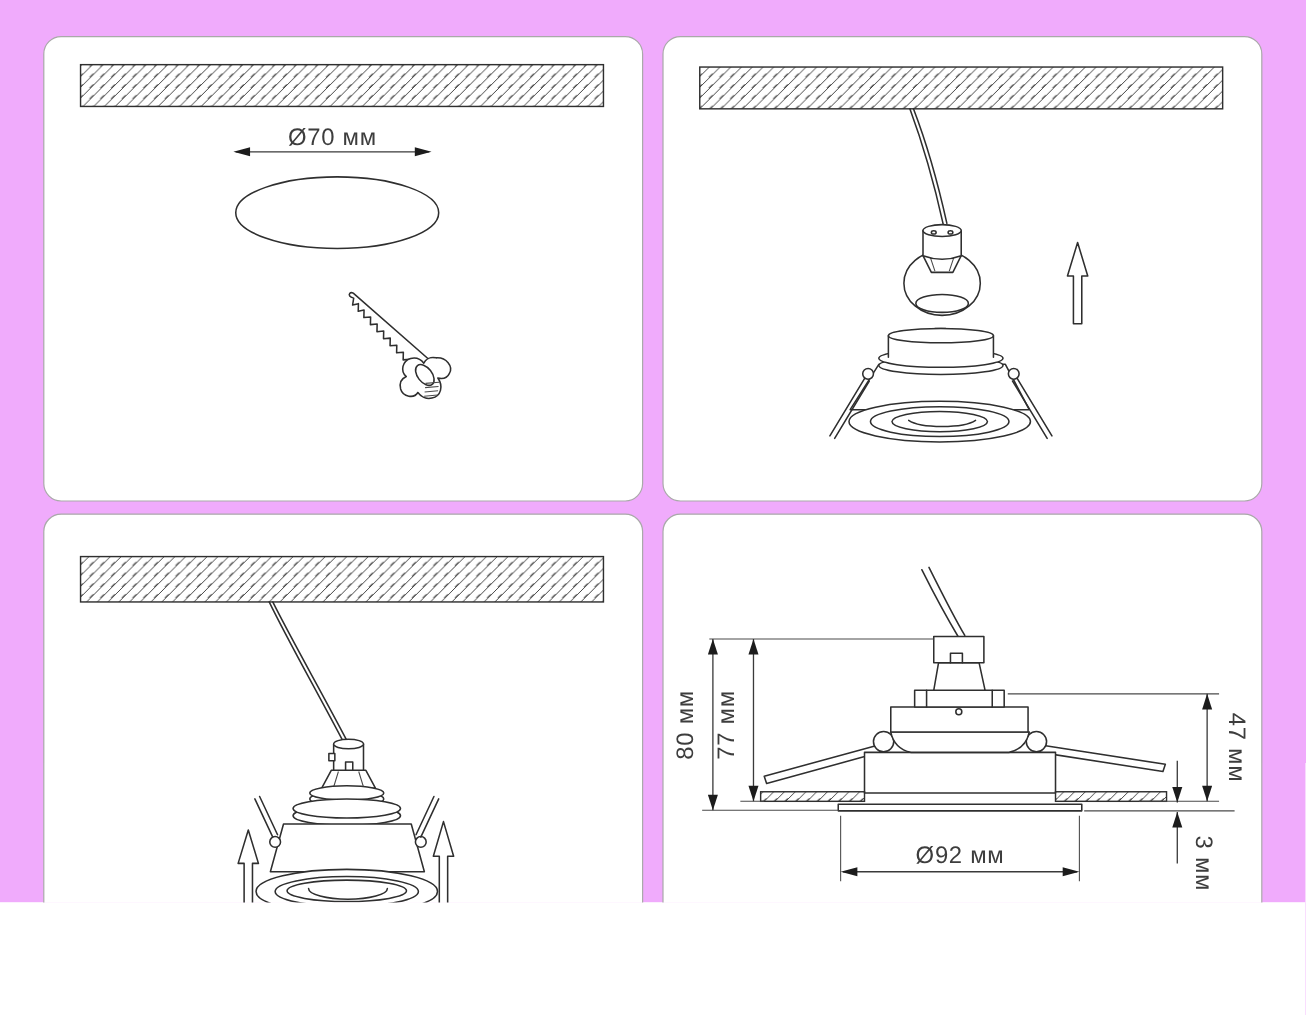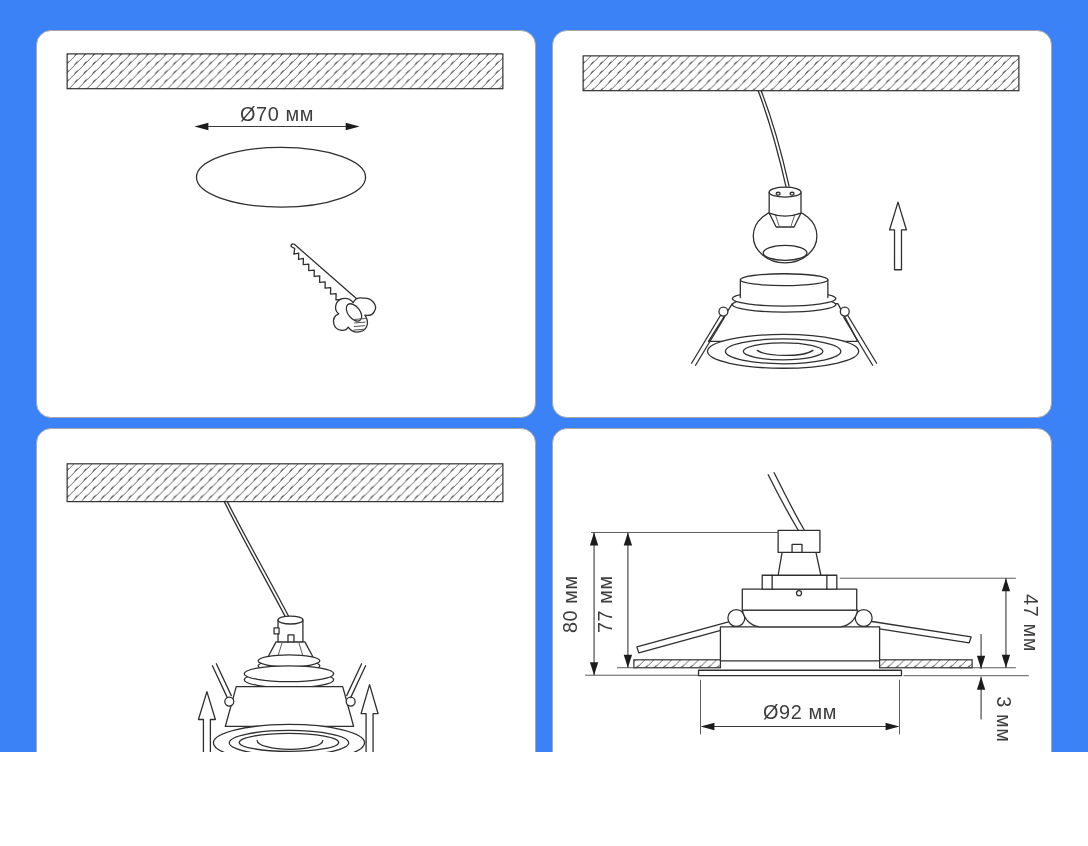--- a/index.html
+++ b/index.html
@@ -1,16 +1,16 @@
 <!DOCTYPE html>
 <html><head>
 <meta charset="utf-8">
 <style>
   html,body{margin:0;padding:0;background:#ffffff;}
-  .sheet{position:relative;width:1088px;height:752px;background:#3b82f6;font-family:"Liberation Sans",sans-serif;}
+  .sheet{position:relative;width:1088px;height:752px;background:#f0abfc;font-family:"Liberation Sans",sans-serif;}
   .panel{position:absolute;width:500px;height:388px;border:1.4px solid #a9a9a9;border-radius:15px;box-sizing:border-box;background:#fff;overflow:hidden;}
   .panel svg{display:block;width:100%;height:100%;}
   #p1{left:36px;top:30px;} #p2{left:552px;top:30px;} #p3{left:36px;top:428px;} #p4{left:552px;top:428px;}
   .ln{fill:none;stroke:#2f2f2f;stroke-width:1.3;stroke-linejoin:round;stroke-linecap:round;}
   .lnw{fill:#ffffff;stroke:#2f2f2f;stroke-width:1.3;stroke-linejoin:round;stroke-linecap:round;}
   .band{stroke:#2f2f2f;stroke-width:1.2;}
   .thin{fill:none;stroke:#4a4a4a;stroke-width:0.9;}
   .dim{fill:none;stroke:#3a3a3a;stroke-width:1.1;}
   .arr{fill:#1c1c1c;stroke:none;}
   .dimtext{fill:#3d3d3d;font-size:20px;letter-spacing:0.6px;font-family:"Liberation Sans",sans-serif;}

